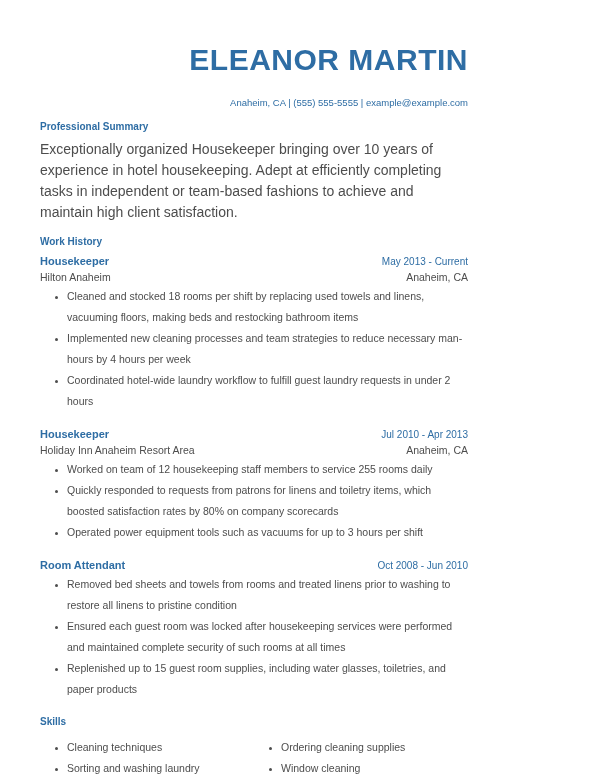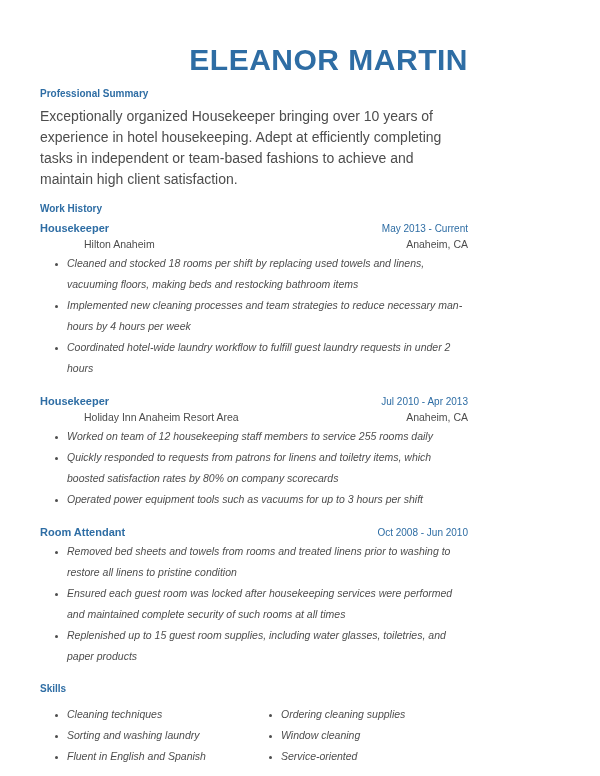--- a/index.html
+++ b/index.html
@@ -64,27 +64,25 @@
     color:var(--accent);
     font-size:10px;
   }
   .job-subheader{
     display:flex;
     justify-content:space-between;
     align-items:baseline;
     margin-top:4px;
     font-size:10.5px;
     color:var(--body);
-    margin-left:44px;
   }
   ul.bullets{
     list-style:disc;
     padding-left:27px;
     margin-top:3px;
-    font-style:italic;
   }
   ul.bullets li{
     font-size:10.5px;
     line-height:21px;
     color:var(--body);
   }
   ul.bullets li::marker{
     font-size:9px;
     color:var(--body);
   }
@@ -94,20 +92,21 @@
     grid-template-columns:1fr 1fr;
     column-gap:0;
   }
 </style>
 </head>
 <body>
 
 <div class="page">
 
   <div class="resume-name">ELEANOR MARTIN</div>
+  <div class="contact-line">Anaheim, CA | (555) 555-5555 | example@example.com</div>
 
   <div class="section-heading">Professional Summary</div>
   <div class="summary-text">Exceptionally organized Housekeeper bringing over 10 years of experience in hotel housekeeping. Adept at efficiently completing tasks in independent or team-based fashions to achieve and maintain high client satisfaction.</div>
 
   <div class="section-heading">Work History</div>
 
   <div class="job">
     <div class="job-header">
       <span class="job-title">Housekeeper</span>
       <span class="job-dates">May 2013 - Current</span>

